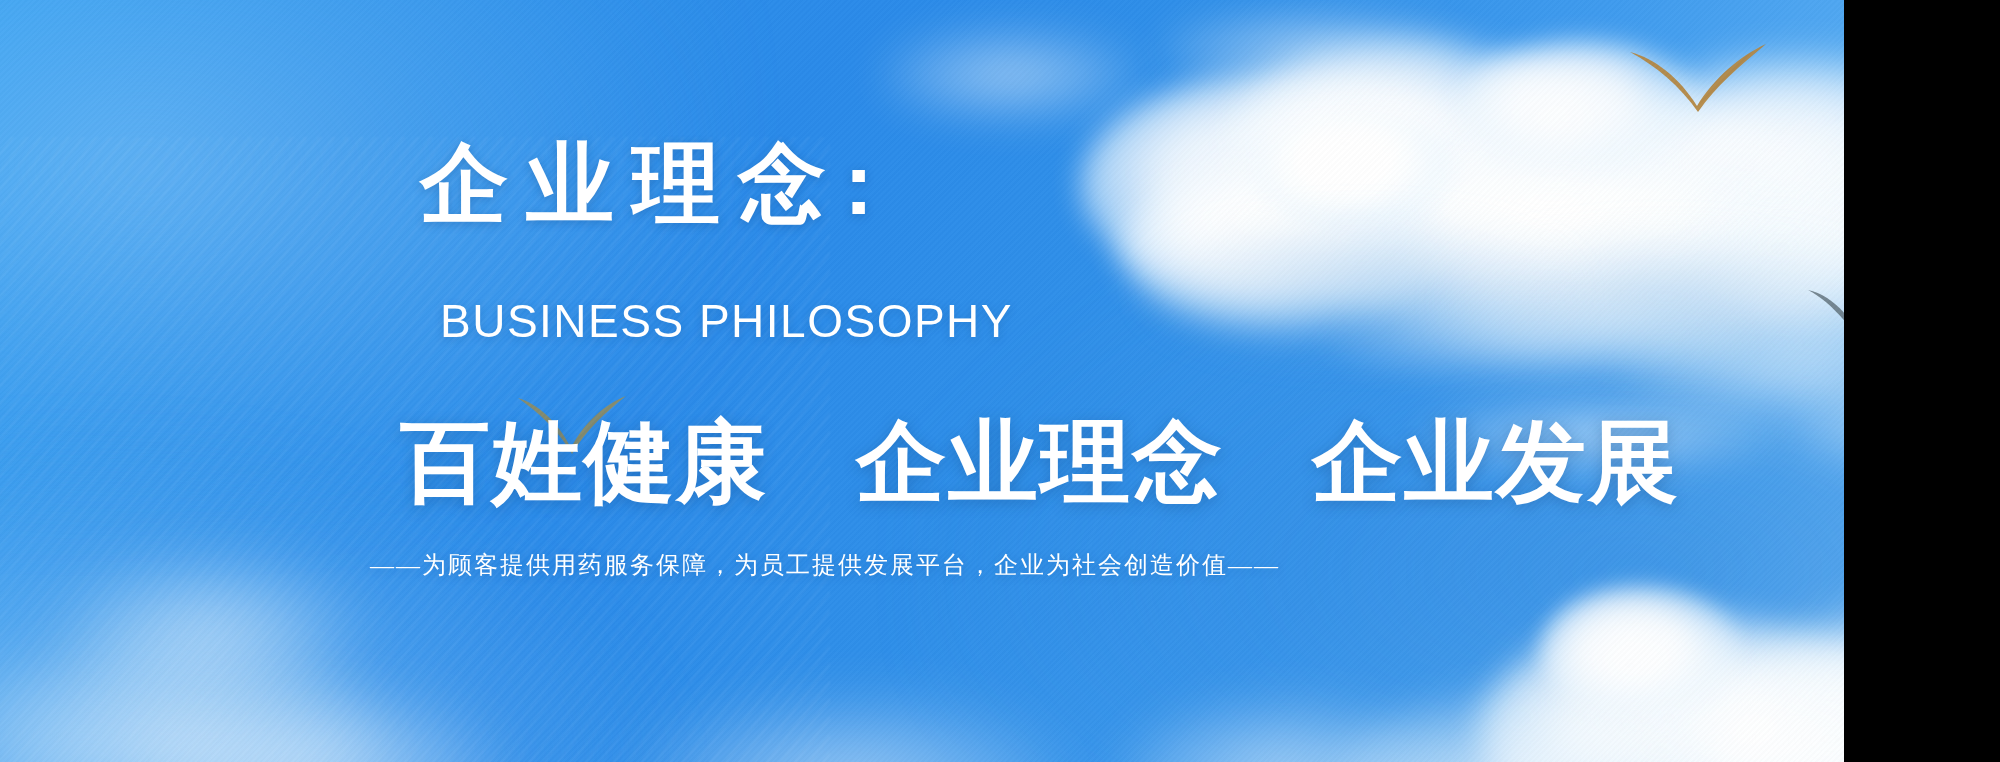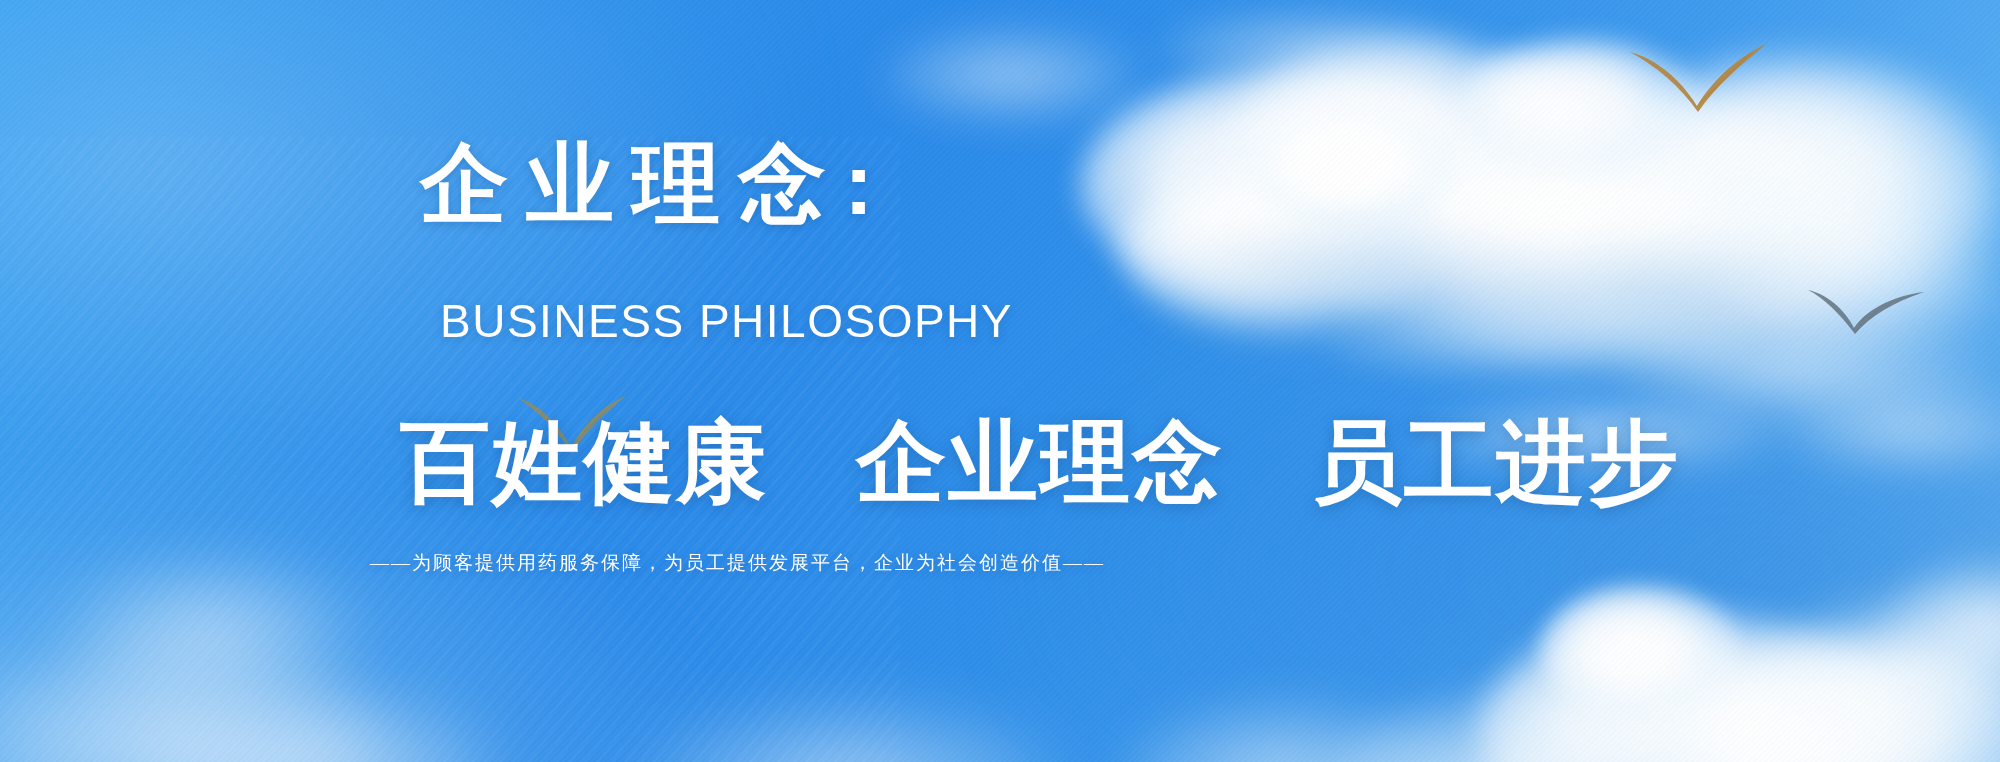--- a/index.html
+++ b/index.html
@@ -2,21 +2,21 @@
 <html><head>
 <meta charset="utf-8">
 <style>
   html, body {
     margin: 0;
     padding: 0;
     background: #000;
   }
   #banner {
     position: relative;
-    width: 2000px;
+    width: 1844px;
     height: 762px;
     overflow: hidden;
     font-family: "Liberation Sans", "DejaVu Sans", sans-serif;
     background: #0f766e;
   }
 
   
   .sky-base {
     position: absolute;
     inset: 0;
@@ -201,21 +201,21 @@
     color: #ffffff;
     letter-spacing: 2px;
     text-shadow: 0 3px 14px rgba(20,70,130,0.34);
     white-space: nowrap;
   }
   .slogan .gap { display: inline-block; width: 34px; }
   .tagline {
     position: absolute;
     left: 370px;
     top: 553px;
-    font-size: 19px;
+    font-size: 24px;
     line-height: 1;
     font-weight: 400;
     color: #ffffff;
     letter-spacing: 2px;
     text-shadow: 0 2px 8px rgba(20,70,130,0.28);
     white-space: nowrap;
     font-family: "Liberation Serif", "DejaVu Serif", serif;
   }
 
   
@@ -301,19 +301,19 @@
 
     <div class="headline-cn">企业理念:</div>
 
     <div class="headline-en">BUSINESS PHILOSOPHY</div>
 
     <div class="slogan">
       <span>百姓健康</span>
       <span class="gap"></span>
       <span>企业理念</span>
       <span class="gap"></span>
-      <span>员工进步</span>
+      <span>企业发展</span>
     </div>
 
     <div class="tagline">——为顾客提供用药服务保障，为员工提供发展平台，企业为社会创造价值——</div>
 
   </div>
 </div>
 
 </body></html>

